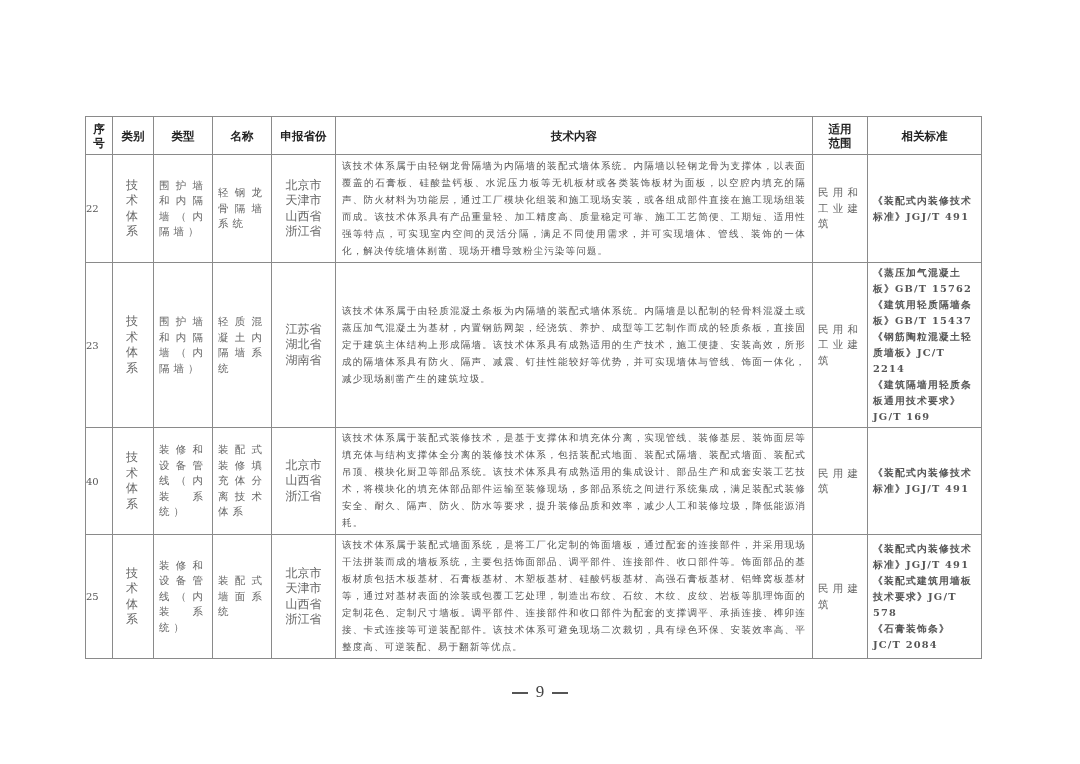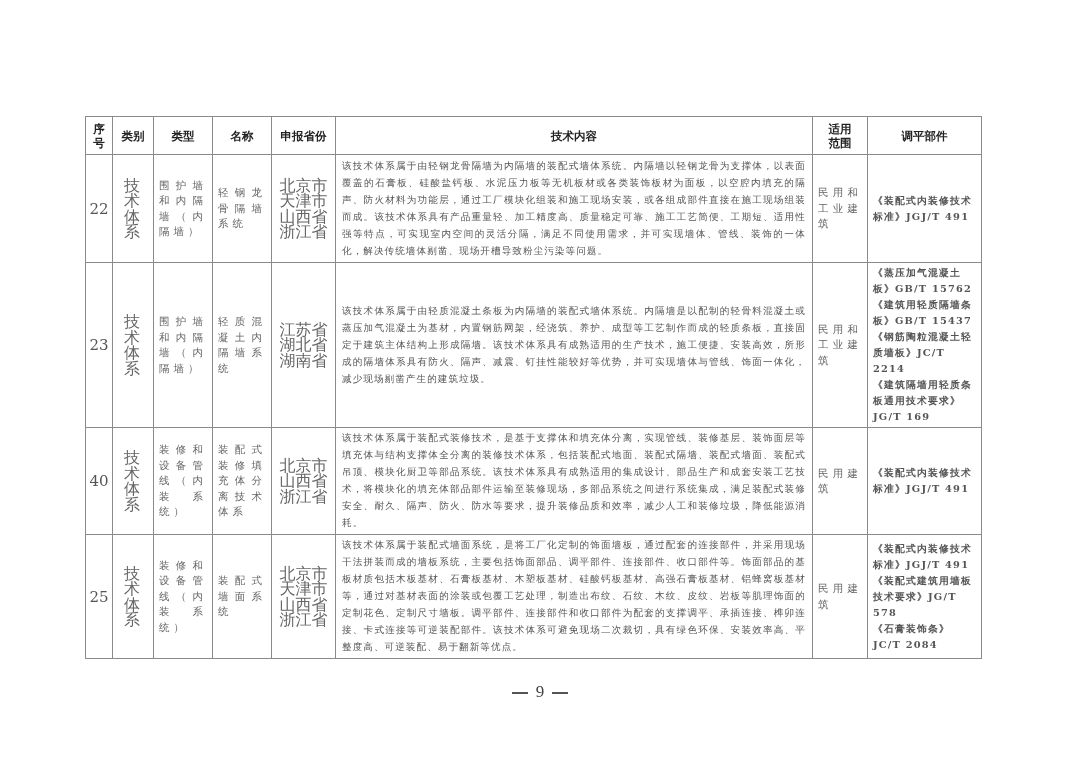--- a/index.html
+++ b/index.html
@@ -4,22 +4,22 @@
 <style>
   html, body { margin:0; padding:0; background:#ffffff; }
   body { width:1080px; height:764px; position:relative; overflow:hidden;
          font-family:"DejaVu Serif", "Liberation Serif", serif; color:#555; }
   .page { position:absolute; left:0; top:0; width:1080px; height:764px; background:#fff; }
   table.std { position:absolute; left:85px; top:116px; border-collapse:collapse;
               table-layout:fixed; width:896px; }
   table.std td, table.std th { border:1.3px solid #8a8a8a; padding:0; vertical-align:middle; }
   table.std th { font-family:"DejaVu Sans", "Liberation Sans", sans-serif; font-weight:bold;
                  color:#222; font-size:11.5px; text-align:center; line-height:14px; height:37px; }
-  .c-seq { font-size:15px; text-align:center; color:#555; }
-  .c-cat, .c-prov { text-align:center; font-size:16px; line-height:15.5px; color:#666; }
+  .c-seq { font-size:10px; color:#555; }
+  .c-cat, .c-prov { text-align:center; font-size:12px; line-height:15.5px; color:#666; }
   .c-type, .c-name, .c-scope { font-size:10.5px; line-height:15.5px; color:#666;
                               padding:0 5px !important; letter-spacing:4px; text-align:justify; }
   .c-tech { font-size:9.6px; line-height:17px; color:#555; padding:2px 6px !important;
             letter-spacing:1.05px; text-align:justify;font-family:Liberation Mono, monospace; }
   .c-std { font-size:9.8px; line-height:16px; color:#555; padding:2px 5px !important;
            letter-spacing:1.2px;font-weight:bold; }
   .stack span { display:block; }
   .footer { position:absolute; left:0; width:1080px; top:682px; text-align:center;
             font-family:"Liberation Serif", serif; font-size:17px; color:#444; }
   .footer .dash { display:inline-block; width:16px; height:1.3px; background:#555;
@@ -42,21 +42,21 @@
     </colgroup>
     <thead>
       <tr>
         <th><span style="display:inline-block;width:12px;">序号</span></th>
         <th>类别</th>
         <th>类型</th>
         <th>名称</th>
         <th>申报省份</th>
         <th>技术内容</th>
         <th><span style="display:inline-block;width:26px;">适用范围</span></th>
-        <th>调平部件</th>
+        <th>相关标准</th>
       </tr>
     </thead>
     <tbody>
 
       <tr style="height:108px">
         <td class="c-seq">22</td>
         <td class="c-cat"><span style="display:inline-block;width:24px;letter-spacing:2px;">技术体系</span></td>
         <td class="c-type">围护墙和内隔墙（内隔墙）</td>
         <td class="c-name">轻钢龙骨隔墙系统</td>
         <td class="c-prov stack">

